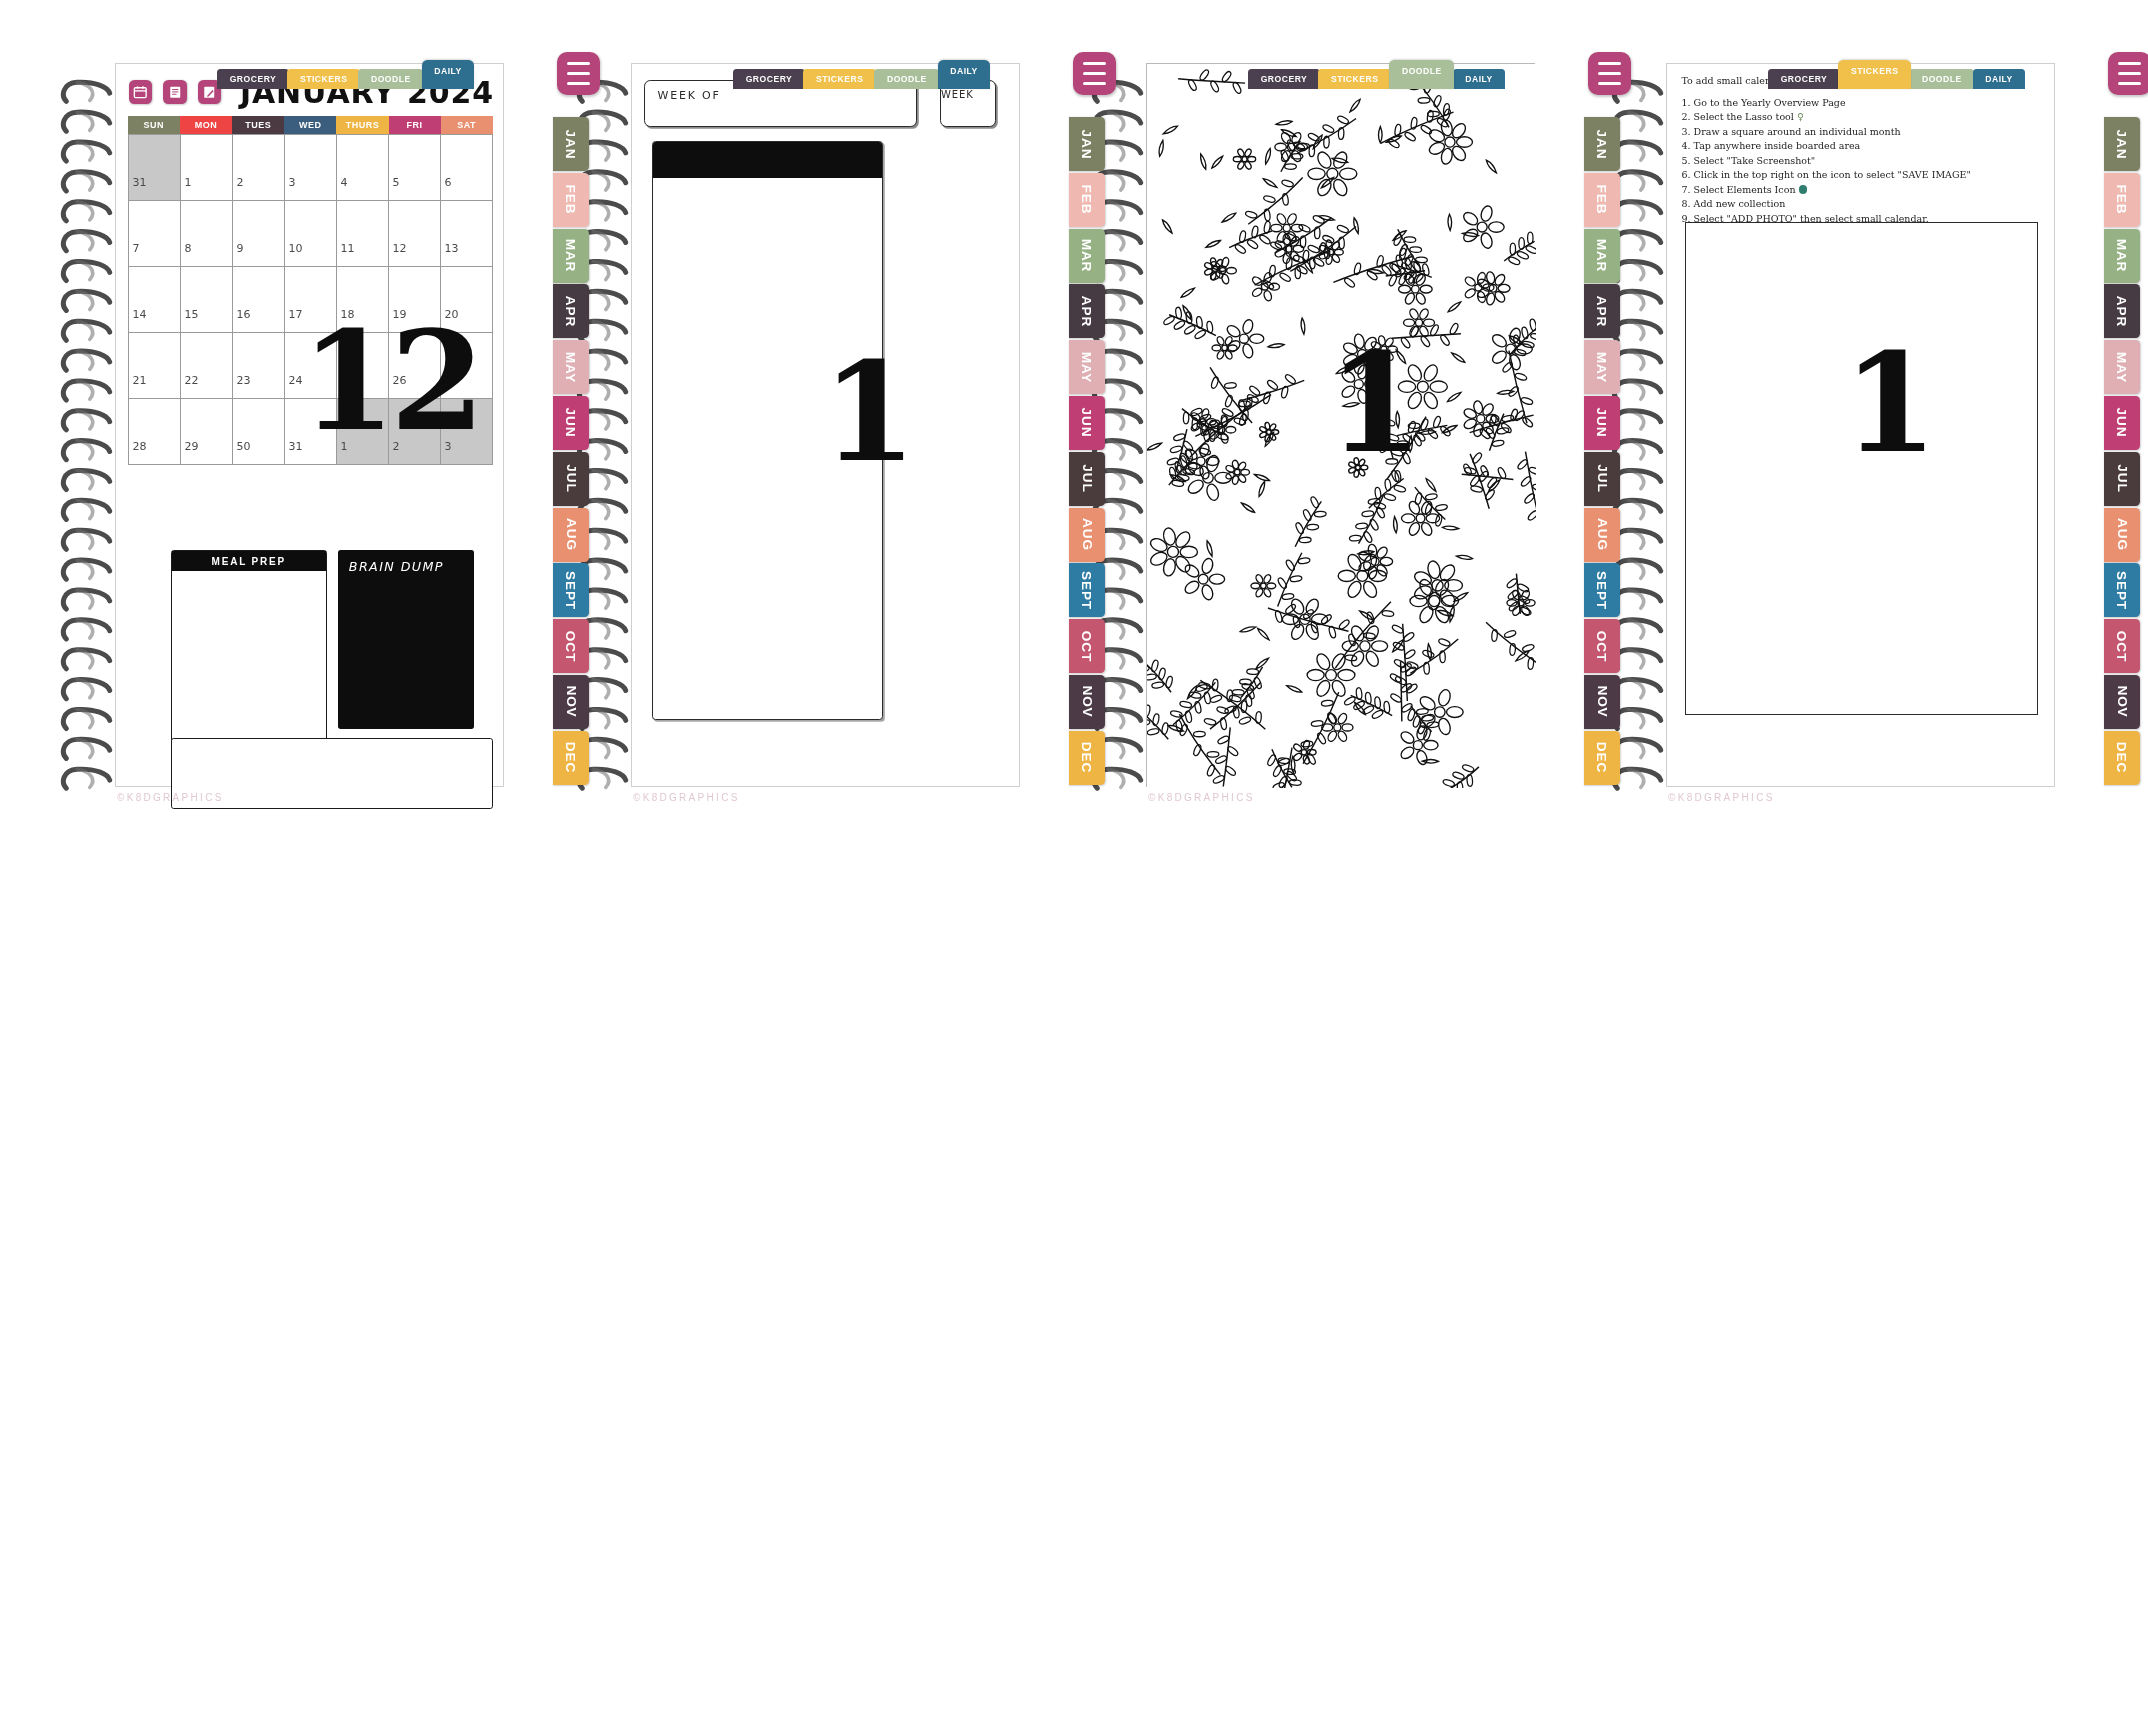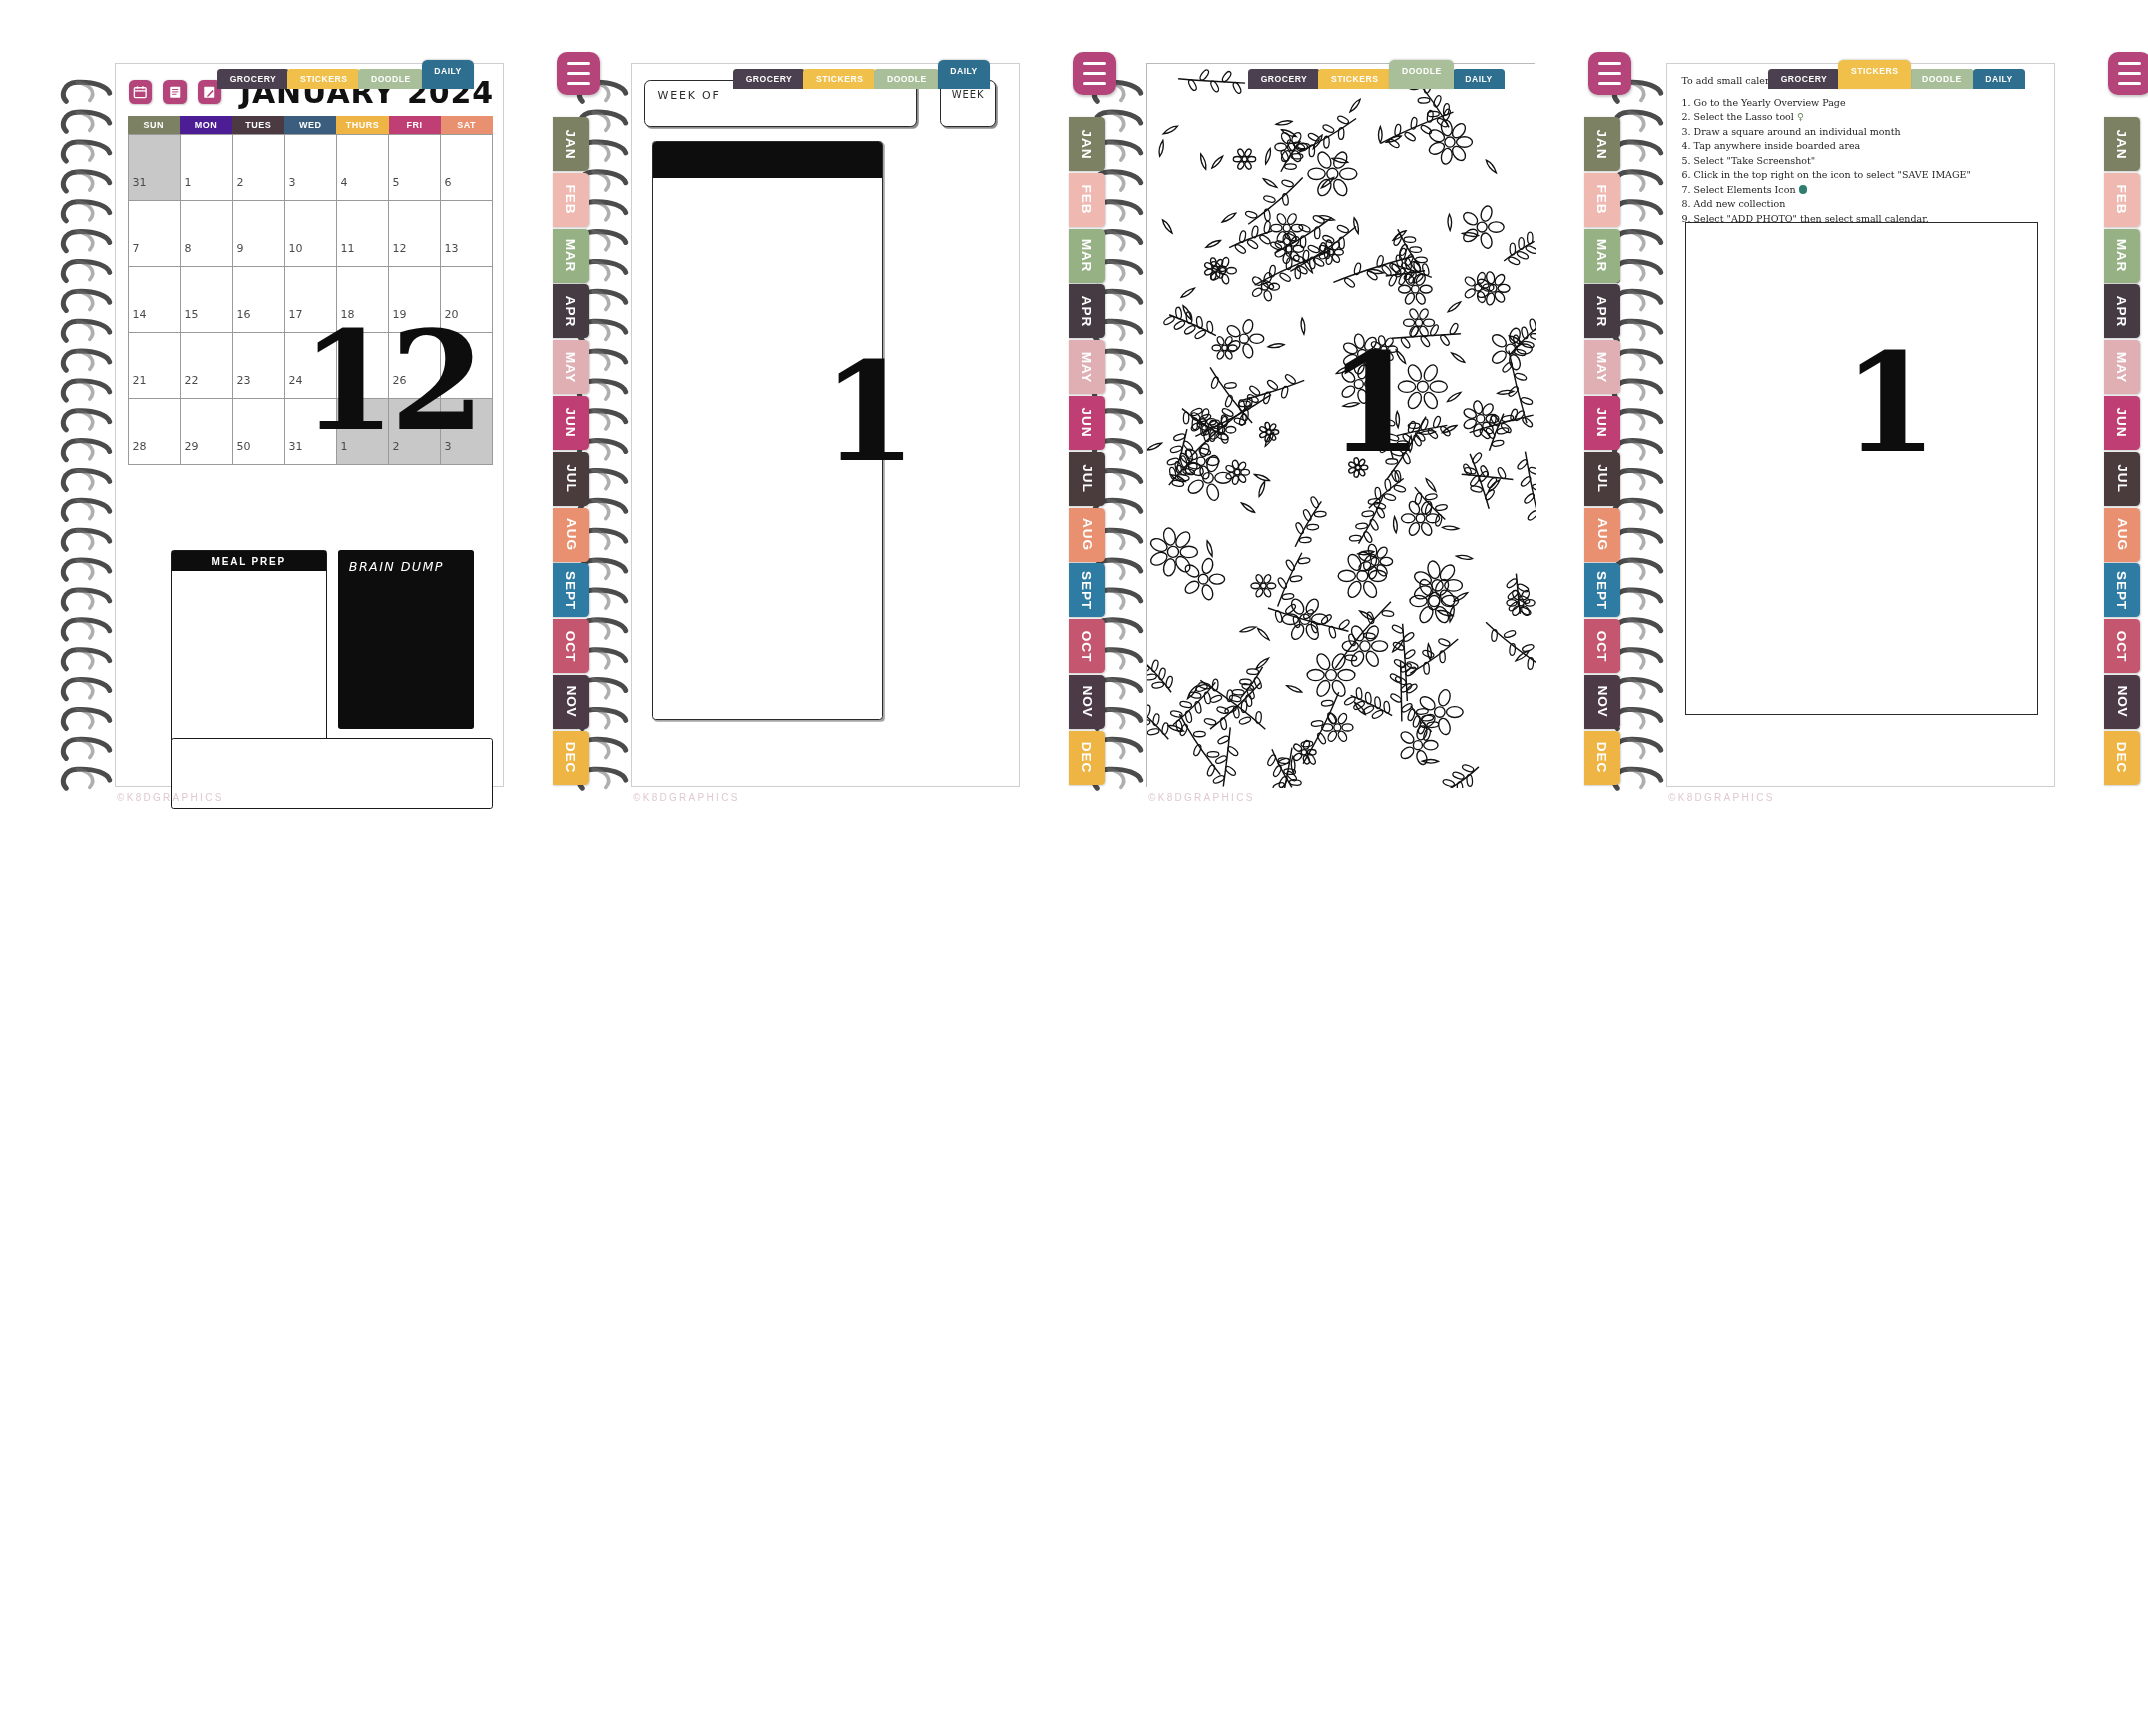--- a/index.html
+++ b/index.html
@@ -291,21 +291,21 @@
     position: absolute;
     left: 308px; top: 16.3px;
     width: 56px; height: 47px;
     border: 1.4px solid #2a2a2a;
     border-radius: 6.3px;
     background: #fff;
     box-shadow: 1.8px 1.8px 0 rgba(0,0,0,.45);
   }
   .week-small span {
     display: block;
-    text-align: center;
+    text-align: left;
     padding-top: 8.1px;
     font-size: 10px;
     letter-spacing: 0.9px;
     color: #2b2b2b;
     font-family: "DejaVu Sans", sans-serif;
   }
   .week-column {
     position: absolute;
     left: 20px; top: 77px;
     width: 231px; height: 579px;
@@ -510,21 +510,21 @@
               <path d="M6 11.5 L11.6 5.6 L12.8 6.8 L7.2 12.7 L5.6 13 Z" fill="#b4447a"></path>
             </svg>
         </div>
       </div>
 
       <div class="p1-title">JANUARY 2024</div>
 
       <div class="cal-wrap">
         <div class="cal-head">
             <div style="background: rgb(123, 129, 98);">SUN</div>
-            <div style="background: #4c1d95;">MON</div>
+            <div style="background: #ef4444;">MON</div>
             <div style="background: rgb(75, 58, 66);">TUES</div>
             <div style="background: rgb(59, 94, 126);">WED</div>
             <div style="background: rgb(238, 181, 68);">THURS</div>
             <div style="background: rgb(191, 63, 116);">FRI</div>
             <div style="background: rgb(232, 144, 112);">SAT</div>
           </div>
         <div class="cal-grid">
             <div class="cal-cell other">
               <b>31</b>
             </div>

